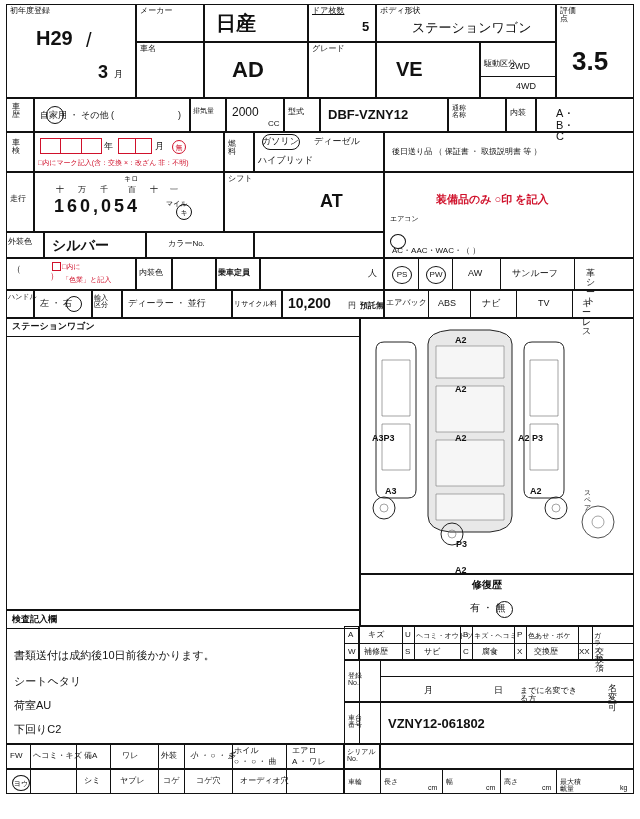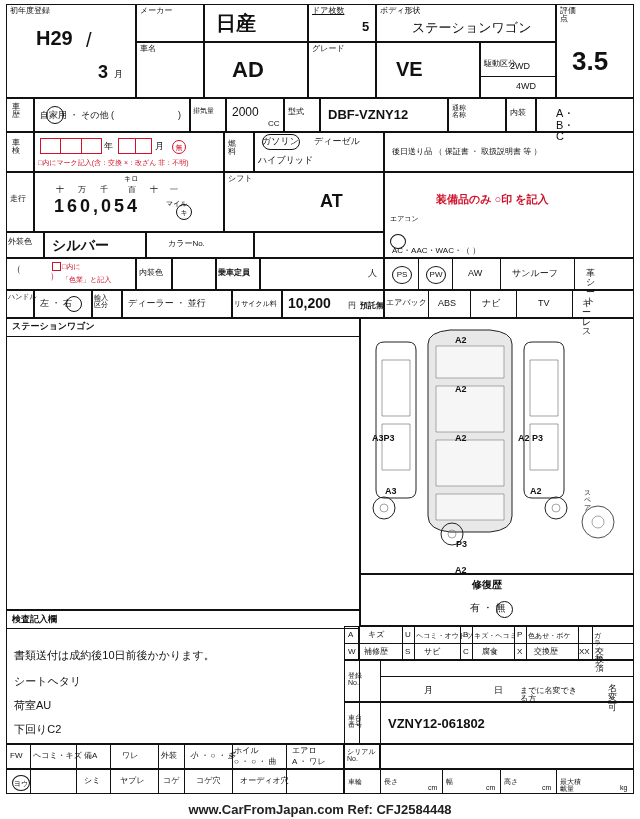--- a/index.html
+++ b/index.html
@@ -371,14 +371,13 @@
   <div class="lbl fs7" style="left:348px;top:778px;">車輪</div>
   <div class="lbl fs7" style="left:384px;top:778px;">長さ</div>
   <div class="lbl fs7" style="left:446px;top:778px;">幅</div>
   <div class="lbl fs7" style="left:504px;top:778px;">高さ</div>
   <div class="lbl fs7" style="left:560px;top:778px;">最大積載量</div>
   <div class="lbl fs7" style="left:428px;top:784px;">cm</div>
   <div class="lbl fs7" style="left:486px;top:784px;">cm</div>
   <div class="lbl fs7" style="left:542px;top:784px;">cm</div>
   <div class="lbl fs7" style="left:620px;top:784px;">kg</div>
 
-  <div class="wm">www.CarFromJapan.com  Ref: CFJ2584448</div>
 </div>
 
 </body></html>

